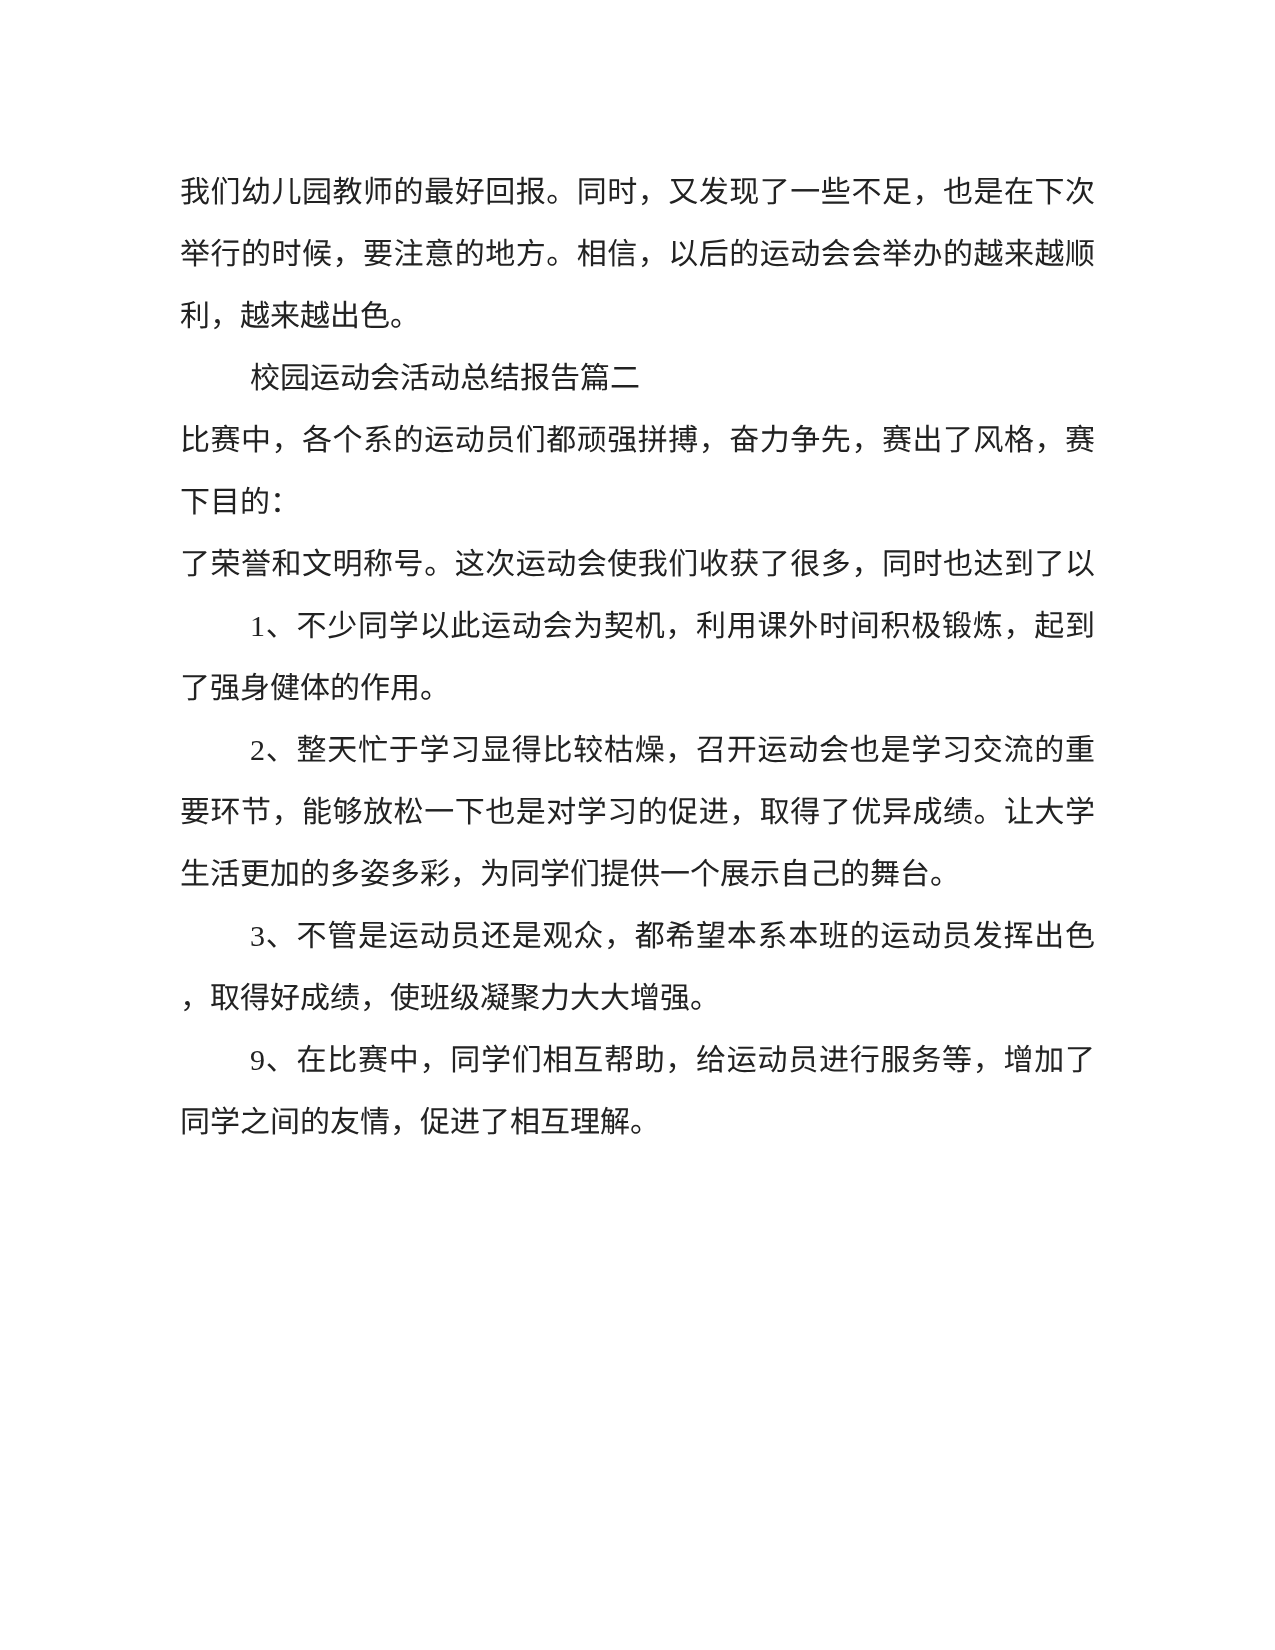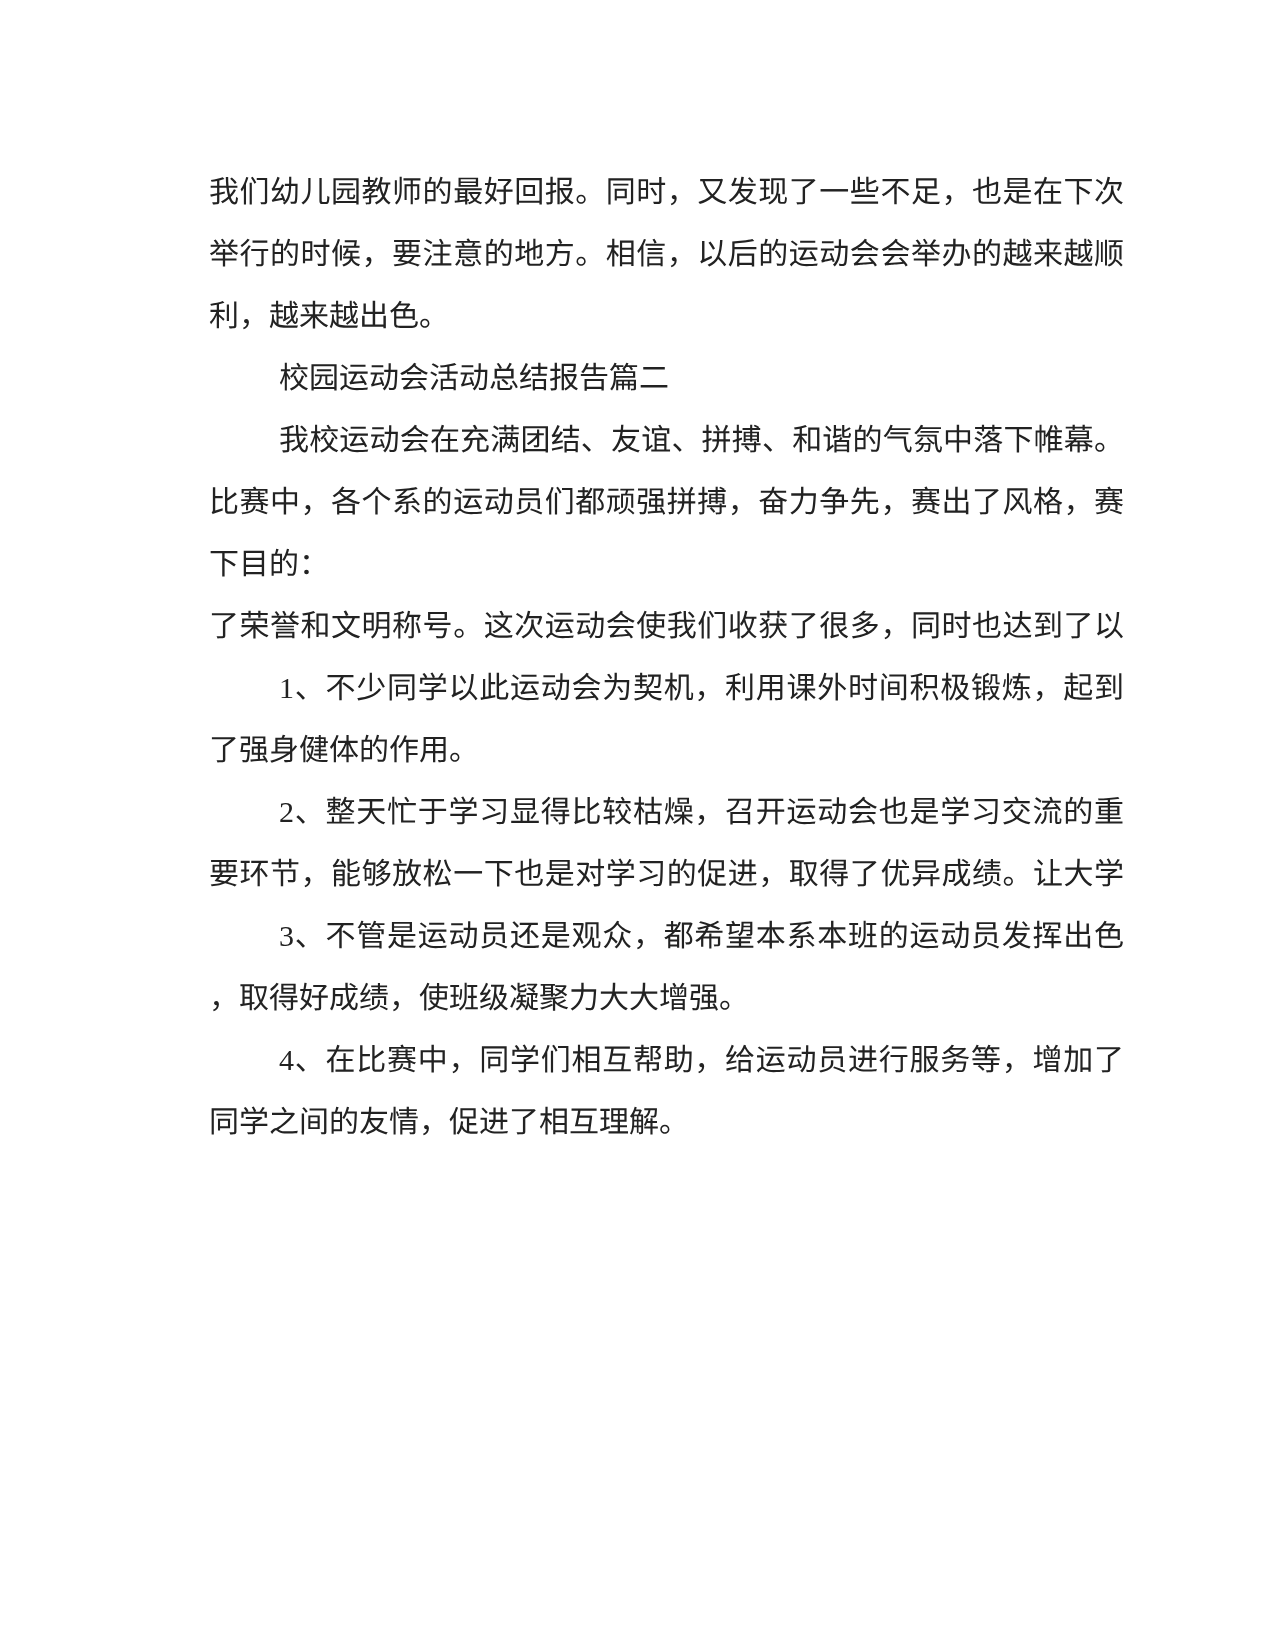--- a/index.html
+++ b/index.html
@@ -20,21 +20,20 @@
     background: #ffffff;
   }
   .text-block {
     position: absolute;
     left: 180px;
     top: 161px;
     width: 915px;
     font-size: 30px;
     color: #222222;
     font-weight: 400;
-    margin-left: 29px;
   }
   .line {
     height: 62px;
     line-height: 62px;
     white-space: normal;
     letter-spacing: 0;
   }
   .line.justify {
     text-align: justify;
     text-align-last: justify;
@@ -45,26 +44,26 @@
 </style>
 </head>
 <body>
 
 <div class="page">
   <div class="text-block">
       <div class="line justify">我们幼儿园教师的最好回报。同时，又发现了一些不足，也是在下次</div>
       <div class="line justify">举行的时候，要注意的地方。相信，以后的运动会会举办的越来越顺</div>
       <div class="line">利，越来越出色。</div>
       <div class="line indent">校园运动会活动总结报告篇二</div>
-      <div class="line indent justify">我校运动会在充满团结、友谊、拼搏、和谐的气氛中落下帷幕。</div>
       <div class="line justify">比赛中，各个系的运动员们都顽强拼搏，奋力争先，赛出了风格，赛</div>
       <div class="line">下目的：</div>
       <div class="line justify">了荣誉和文明称号。这次运动会使我们收获了很多，同时也达到了以</div>
       <div class="line indent justify">1、不少同学以此运动会为契机，利用课外时间积极锻炼，起到</div>
       <div class="line">了强身健体的作用。</div>
       <div class="line indent justify">2、整天忙于学习显得比较枯燥，召开运动会也是学习交流的重</div>
       <div class="line justify">要环节，能够放松一下也是对学习的促进，取得了优异成绩。让大学</div>
+      <div class="line">生活更加的多姿多彩，为同学们提供一个展示自己的舞台。</div>
       <div class="line indent justify">3、不管是运动员还是观众，都希望本系本班的运动员发挥出色</div>
       <div class="line">，取得好成绩，使班级凝聚力大大增强。</div>
-      <div class="line indent justify">4、在比赛中，同学们相互帮助，给运动员进行服务等，增加了</div>
+      <div class="line indent justify">9、在比赛中，同学们相互帮助，给运动员进行服务等，增加了</div>
       <div class="line">同学之间的友情，促进了相互理解。</div>
     </div>
 </div>
 
 </body></html>

